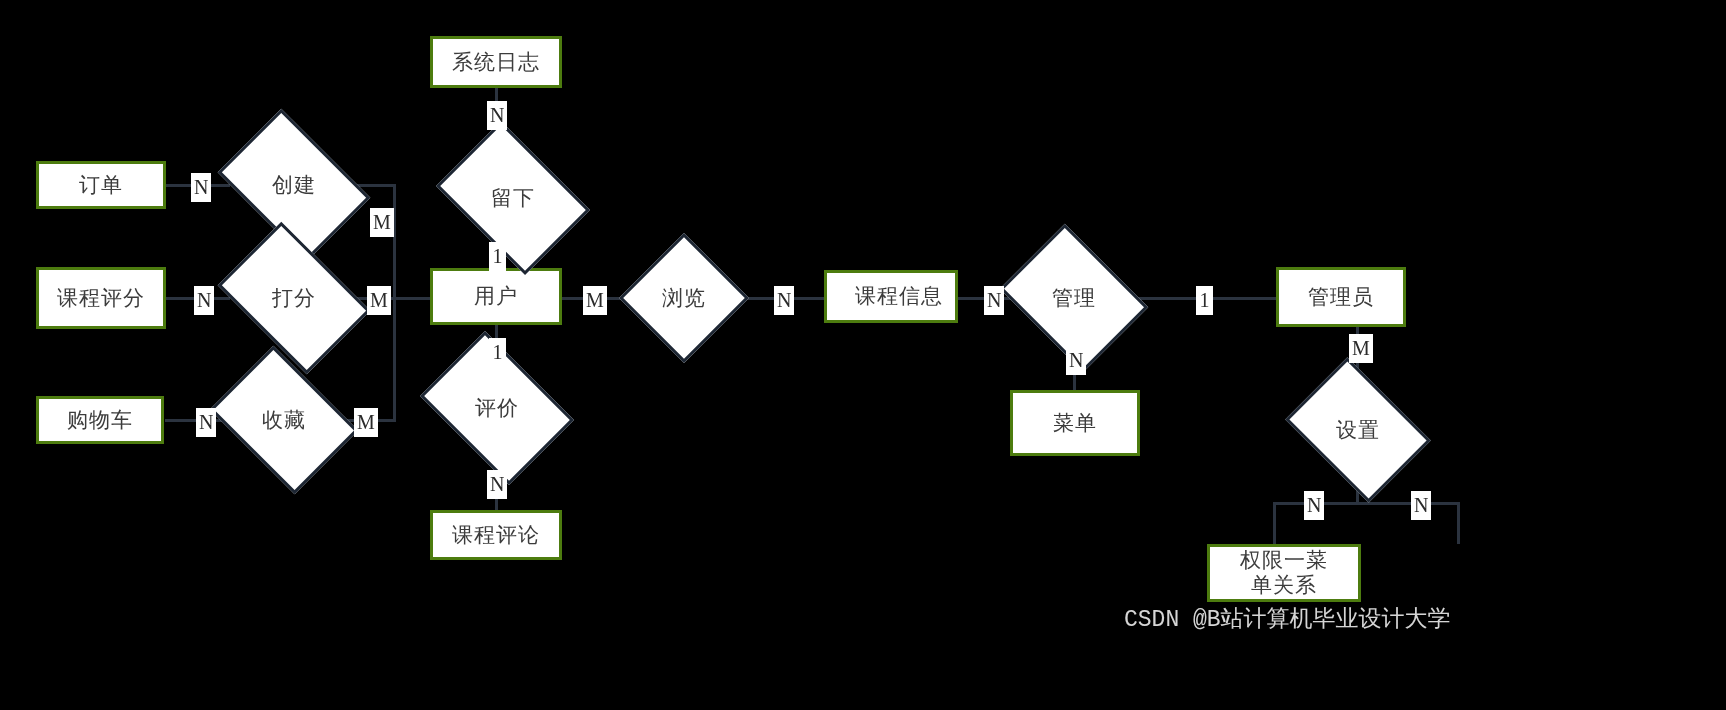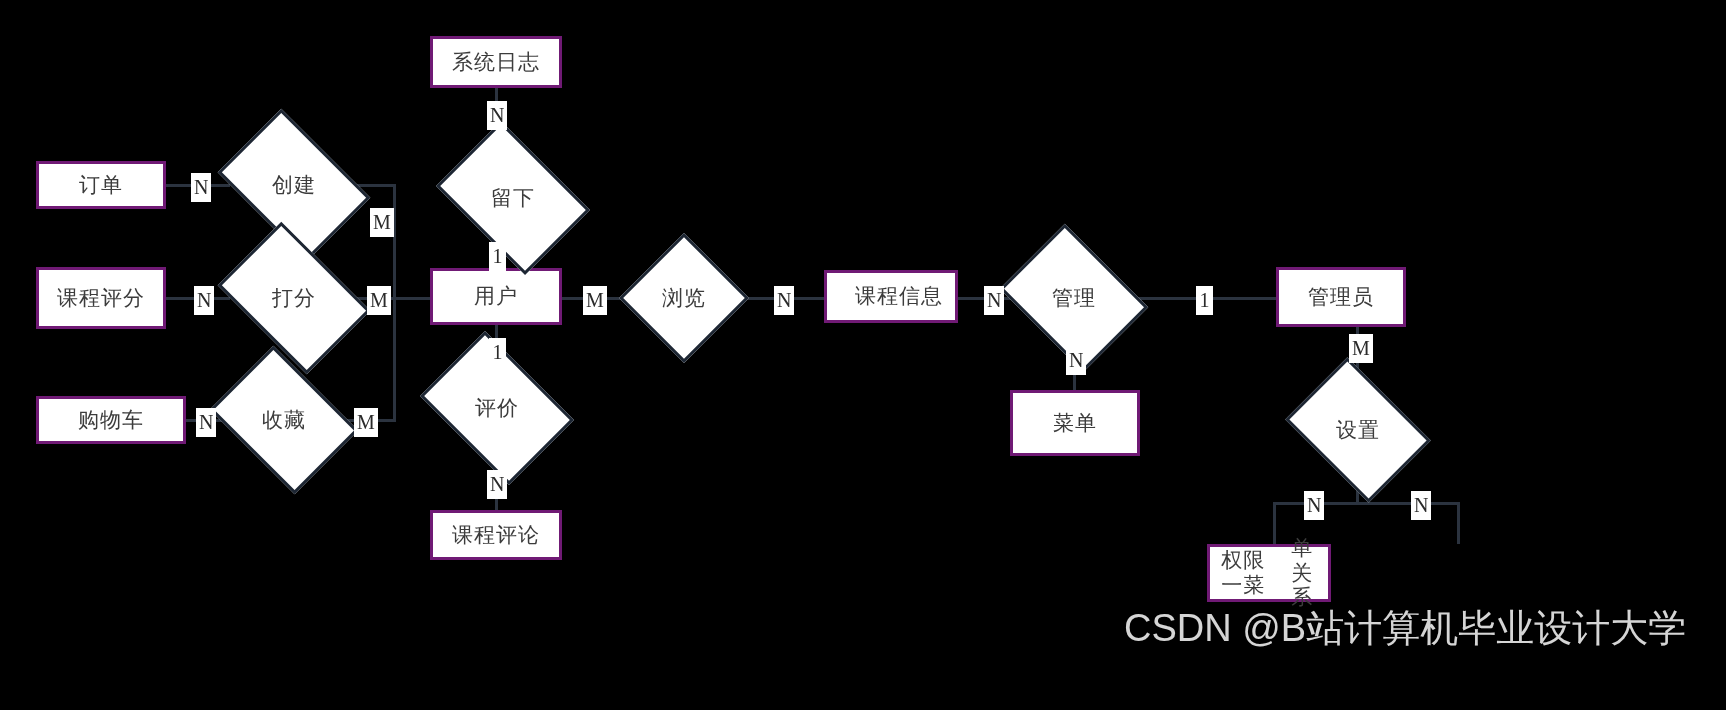--- a/index.html
+++ b/index.html
@@ -15,21 +15,21 @@
     position: relative;
     width: 1726px;
     height: 710px;
     background: #000000;
     overflow: hidden;
   }
   
   .entity {
     position: absolute;
     background: #ffffff;
-    border: 3px solid #701a75;
+    border: 3px solid #4d7c0f;
     box-sizing: border-box;
     display: flex;
     align-items: center;
     justify-content: center;
     color: #3c3c3c;
     font-size: 21px;
     line-height: 1.18;
     text-align: center;
     letter-spacing: 1px;
     z-index: 5;
@@ -80,23 +80,23 @@
     z-index: 6;
     text-align: center;
     min-width: 11px;
     font-family: "Liberation Serif", "DejaVu Serif", serif;
   }
 
   
   .watermark {
     position: absolute;
     color: #e8e8e8;
-    font-size: 38px;
+    font-size: 23px;
     white-space: nowrap;
-    font-family: Liberation Sans, sans-serif;
+    font-family: Liberation Mono, monospace;
     z-index: 9;
     opacity: 0.92;
   }
 </style>
 </head>
 <body>
 
 <div id="canvas">
 
   <div class="ln h" style="left:165px; top:184px; width:65px;"></div>
@@ -145,21 +145,21 @@
   <div class="ln v" style="left:1457px; top:502px; height:42px;"></div>
 
   <div class="entity" style="left:36px; top:161px; width:130px; height:48px;">
     <span class="txt">订单</span>
   </div>
 
   <div class="entity" style="left:36px; top:267px; width:130px; height:62px;">
     <span class="txt">课程评分</span>
   </div>
 
-  <div class="entity" style="left:36px; top:396px; width:150px; height:48px;">
+  <div class="entity" style="left:36px; top:396px; width:128px; height:48px;">
     <span class="txt">购物车</span>
   </div>
 
   <div class="entity" style="left:430px; top:36px; width:132px; height:52px;">
     <span class="txt">系统日志</span>
   </div>
 
   <div class="entity" style="left:430px; top:268px; width:132px; height:57px;">
     <span class="txt">用户</span>
   </div>
@@ -173,21 +173,21 @@
   </div>
 
   <div class="entity" style="left:1010px; top:390px; width:130px; height:66px;">
     <span class="txt">菜单</span>
   </div>
 
   <div class="entity" style="left:1276px; top:267px; width:130px; height:60px;">
     <span class="txt">管理员</span>
   </div>
 
-  <div class="entity" style="left:1207px; top:544px; width:124px; height:58px; flex-direction:row;">
+  <div class="entity" style="left:1207px; top:544px; width:154px; height:58px; flex-direction:column;">
     <span class="txt">权限一菜</span>
     <span class="txt">单关系</span>
   </div>
 
 
   <div class="rel" style="left:231px; top:140px; width:126px; height:90px;">
     <div class="dia"></div>
     <div class="lbl">创建</div>
   </div>
 

